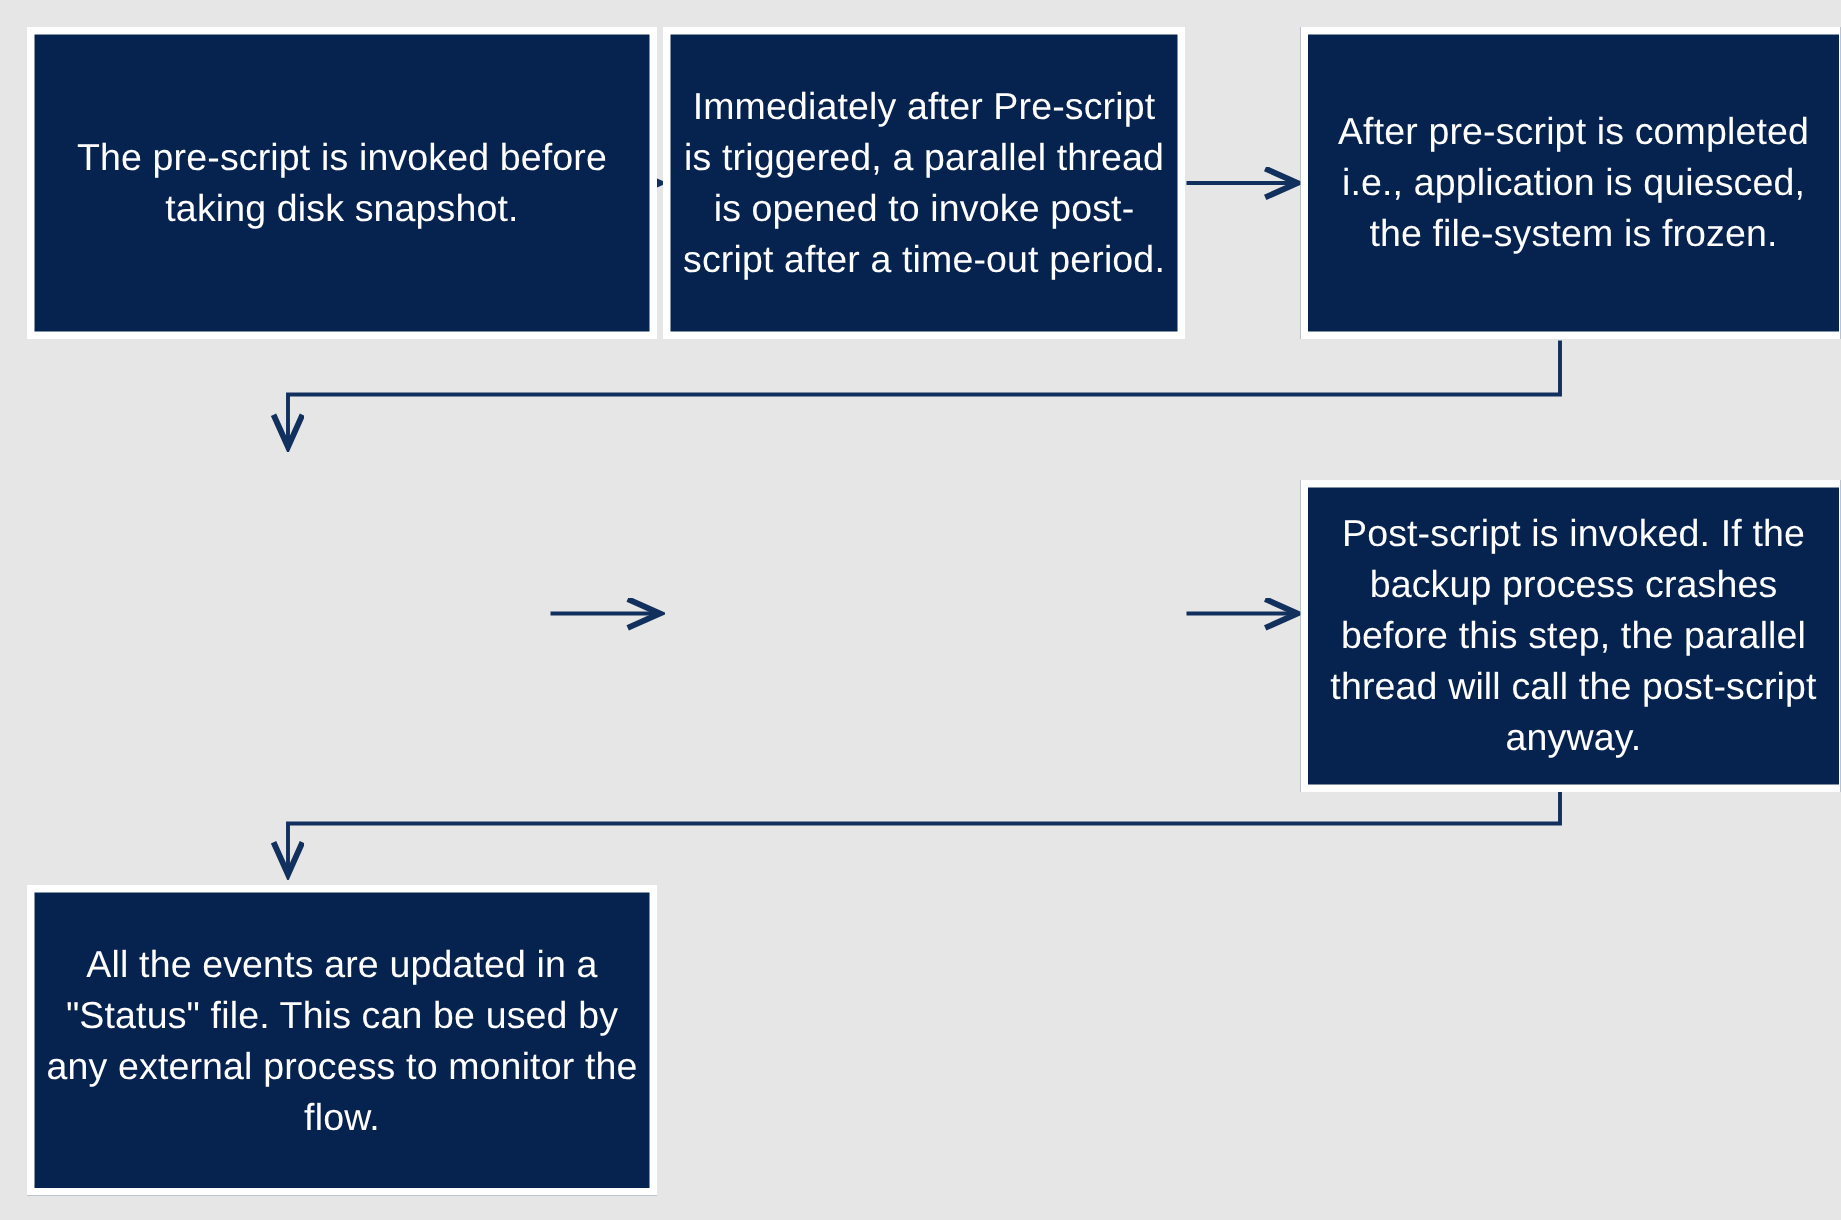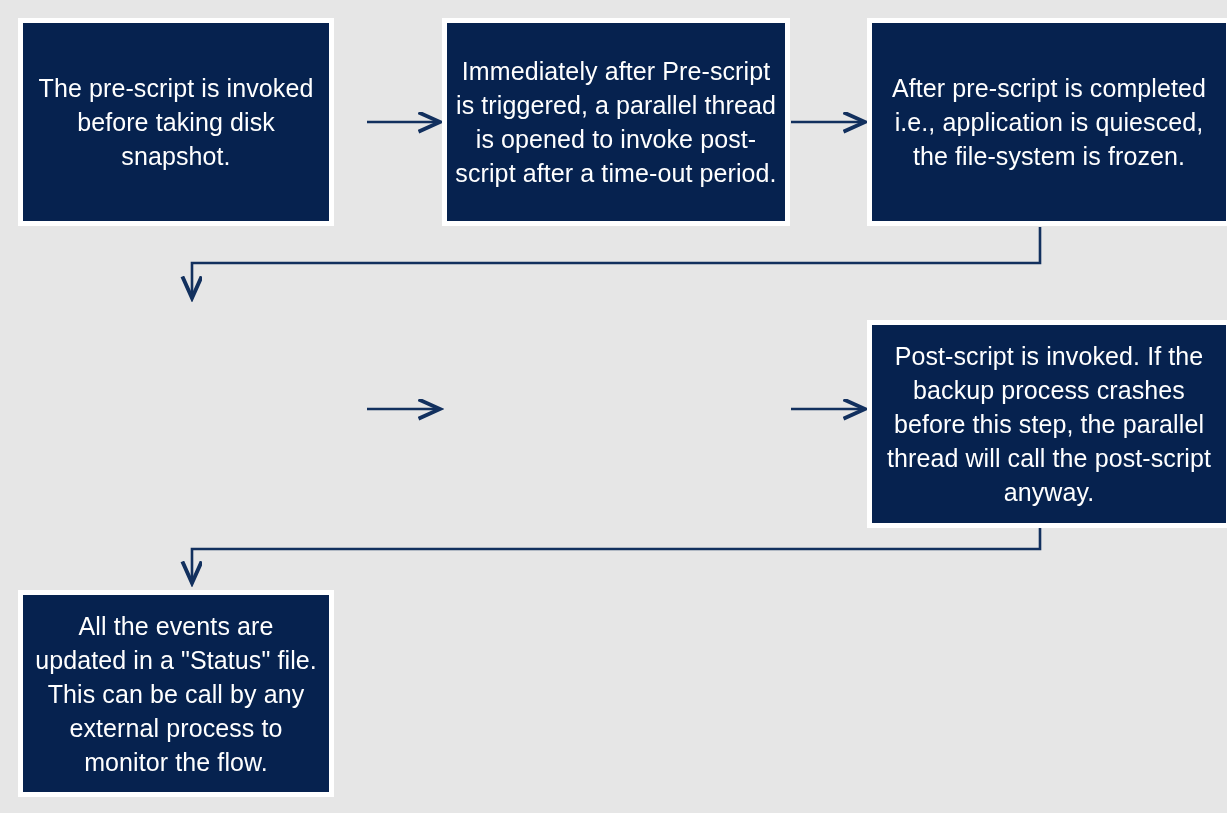--- a/index.html
+++ b/index.html
@@ -42,21 +42,21 @@
     color: #ffffff;
     font-family: "Liberation Sans", sans-serif;
     font-size: 25px;
     line-height: 34px;
     text-align: center;
     font-weight: 400;
     letter-spacing: 0.1px;
     white-space: pre-line;
   }
   
-  .col-a { left: 18px;  width: 316px; }
+  .col-a { left: 18px;  width: 420px; }
   .col-b { left: 442px; width: 348px; }
   .col-c { left: 867px; width: 364px; }
   .row-1 { top: 18px;  height: 208px; }
   .row-2 { top: 320px; height: 208px; }
   .row-3 { top: 590px; height: 207px; }
 </style>
 </head>
 <body>
 
 <div id="canvas">
@@ -93,16 +93,16 @@
     <div class="node-label">After pre-script is completed i.e., application is quiesced, the file-system is frozen.</div>
   </div>
 
 
 
   <div class="node col-c row-2">
     <div class="node-label">Post-script is invoked. If the backup process crashes before this step, the parallel thread will call the post-script anyway.</div>
   </div>
 
   <div class="node col-a row-3">
-    <div class="node-label">All the events are updated in a "Status" file. This can be call by any external process to monitor the flow.</div>
+    <div class="node-label">All the events are updated in a "Status" file. This can be used by any external process to monitor the flow.</div>
   </div>
 
 </div>
 
 </body></html>

